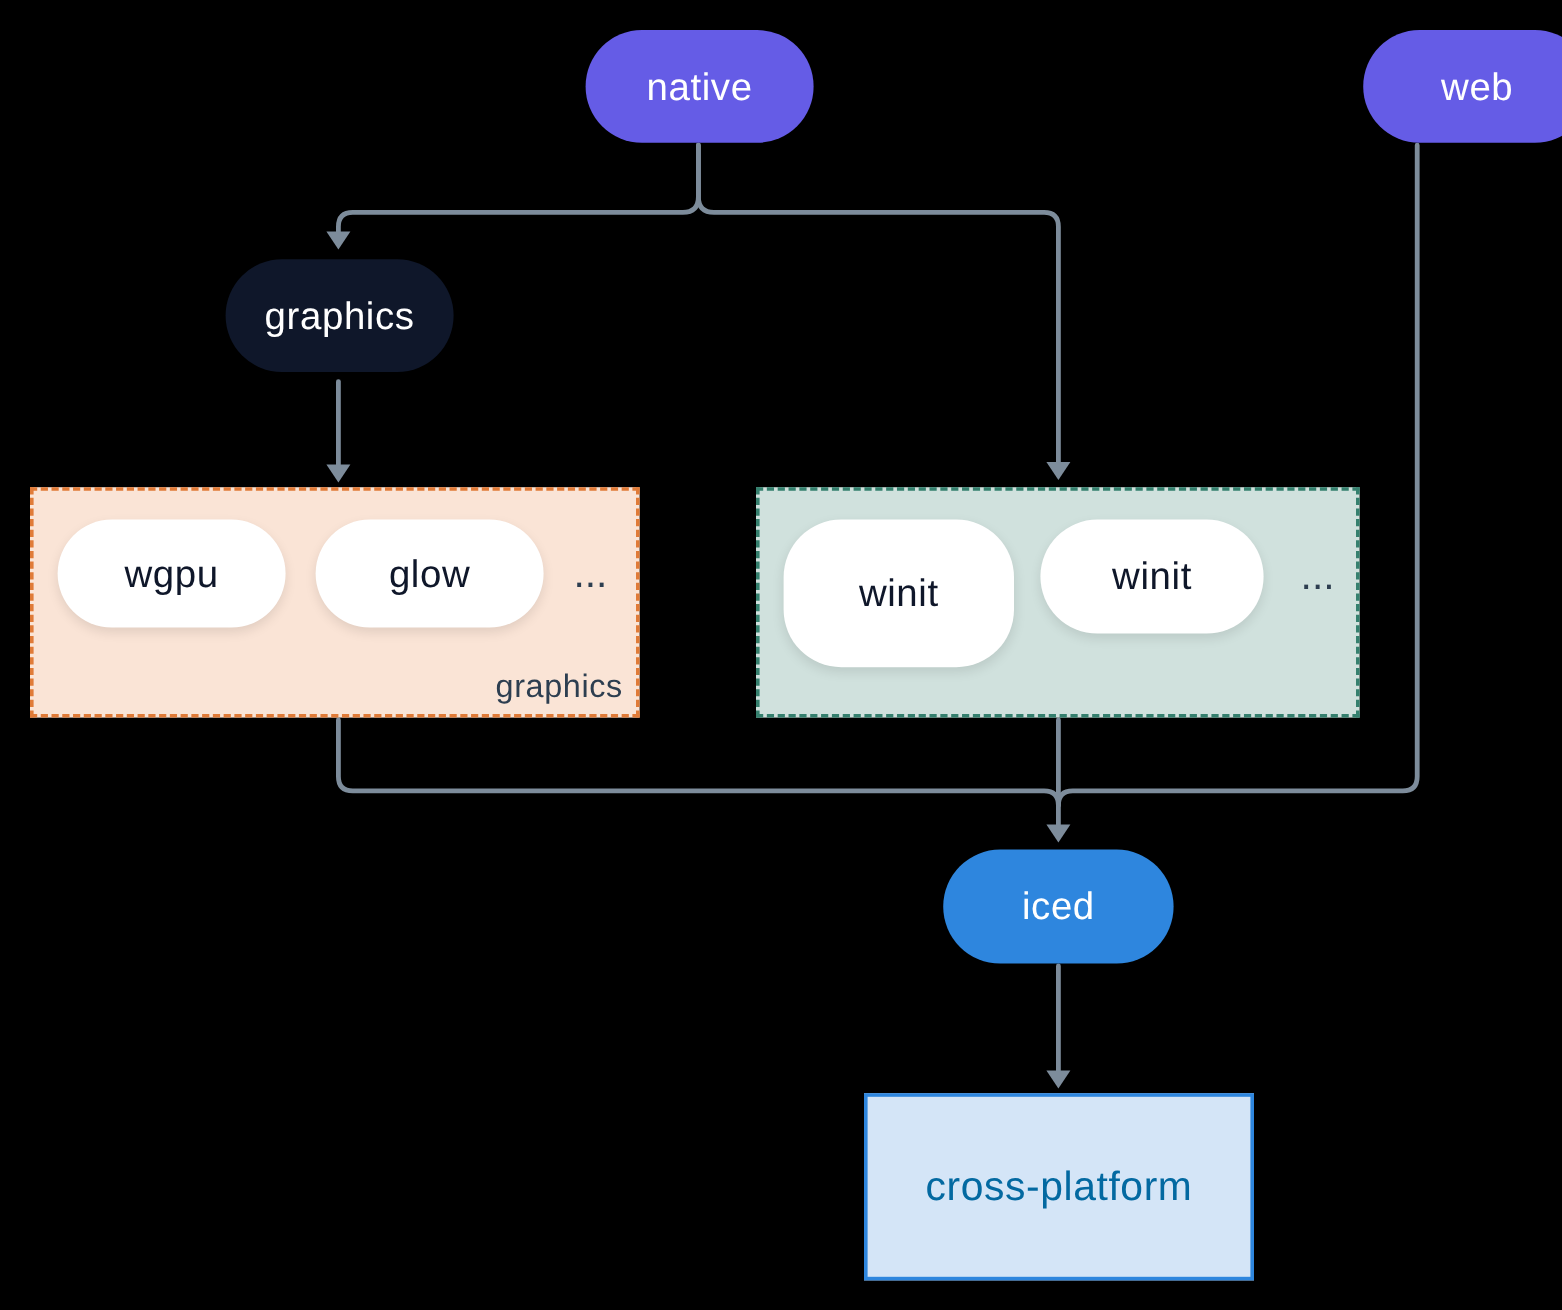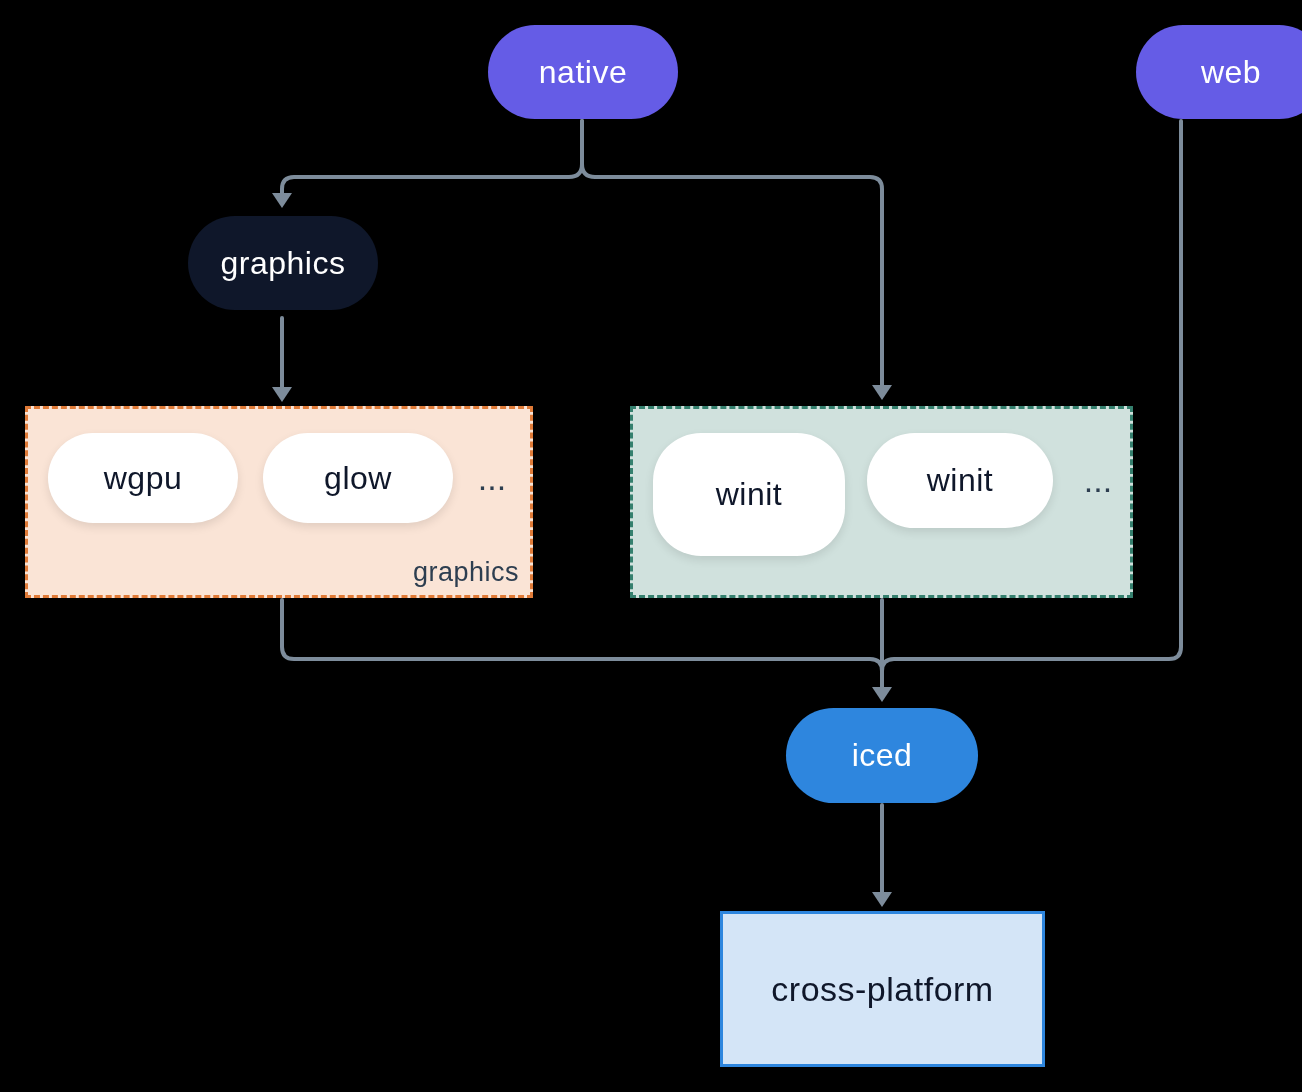--- a/index.html
+++ b/index.html
@@ -72,21 +72,21 @@
     top: 911px;
     width: 325px;
     height: 156px;
     box-sizing: border-box;
     background: #d4e5f7;
     border: 3px solid #2e86de;
     display: flex;
     flex-direction: column;
     align-items: center;
     justify-content: center;
-    color: #0f172a;
+    color: #0369a1;
     font-size: 34px;
     line-height: 46px;
     letter-spacing: 0.5px;
     text-align: center;
   }
   
   #node-native   { left: 488px;  top: 25px;  width: 190px; height: 94px; }
   #node-web      { left: 1136px; top: 25px;  width: 190px; height: 94px; justify-content: center; }
   #node-graphics { left: 188px;  top: 216px; width: 190px; height: 94px; }
   #node-iced     { left: 786px;  top: 708px; width: 192px; height: 95px; }

